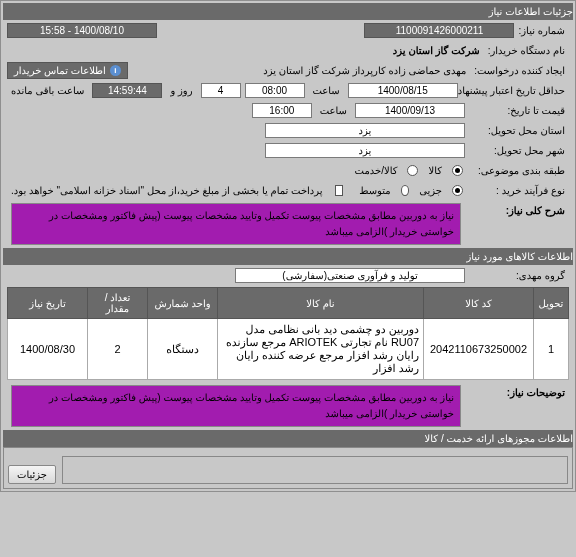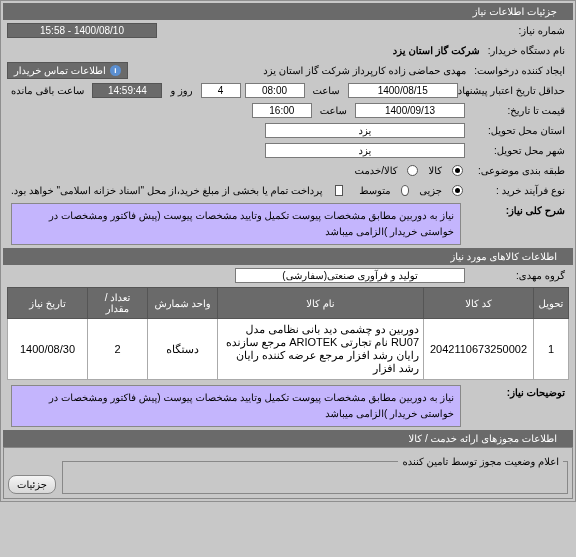--- a/index.html
+++ b/index.html
@@ -1,48 +1,49 @@
 <!DOCTYPE html>
 <html dir="rtl" lang="fa"><head>
 <meta charset="utf-8">
 <style>
 * { margin: 0; padding: 0; box-sizing: border-box; font-family: Tahoma, Arial, sans-serif; }
 html, body { width: 576px; height: 557px; overflow: hidden; background: #c8c8c8; font-size: 10px; direction: rtl; }
-.section-header { background: #6a6a6a; color: #fff; padding: 3px 16px; font-size: 10px; text-align: right; }
+.section-header { background: #6a6a6a; color: #fff; padding: 3px 0; font-size: 10px; text-align: right; }
 .panel { background: #c8c8c8; border: 1px solid #8f8f8f; padding: 2px; }
 .row { display: flex; align-items: center; padding: 1px 4px; min-height: 20px; }
 .lbl { font-size: 10px; color: #000; white-space: nowrap; padding: 0 4px; }
 .val { background: #fff; border: 1px solid #7a7a7a; padding: 1px 6px; font-size: 10px; color: #000; min-width: 110px; text-align: center; }
 .val-dark { background: #6a6a6a; color: #fff; border: 1px solid #555; padding: 1px 6px; font-size: 10px; min-width: 110px; text-align: center; }
 .contact-btn { background: #6a6a6a; color: #fff; border: 1px solid #555; padding: 2px 6px; font-size: 10px; display: inline-flex; align-items: center; gap: 4px; }
 .info-icon { width: 11px; height: 11px; border-radius: 50%; background: #5b8fd1; color: #fff; display: inline-flex; align-items: center; justify-content: center; font-size: 8px; font-weight: bold; }
 .radio { appearance: none; width: 11px; height: 11px; border: 1px solid #555; border-radius: 50%; vertical-align: middle; margin: 0 2px; background: #fff; display: inline-block; }
 .radio.checked::after { content: ''; display: block; width: 5px; height: 5px; background: #000; border-radius: 50%; margin: 2px; }
 .checkbox { appearance: none; width: 11px; height: 11px; border: 1px solid #555; vertical-align: middle; margin: 0 4px; background: #fff; }
-.desc-box { border: 1px solid #888; background: #c4b5fd; padding: 4px 6px; font-size: 10px; color: #000; margin: 2px 4px; line-height: 1.6; text-align: right; }
+.desc-box { border: 1px solid #888; background: #a21caf; padding: 4px 6px; font-size: 10px; color: #000; margin: 2px 4px; line-height: 1.6; text-align: right; }
 .table { width: calc(100% - 8px); border-collapse: collapse; margin: 2px 4px; background: #fff; }
 .table th { background: #6a6a6a; color: #fff; font-size: 10px; padding: 4px; border: 1px solid #555; font-weight: normal; text-align: center; }
 .table td { font-size: 11px; padding: 4px; border: 1px solid #aaa; text-align: center; vertical-align: middle; }
 .table td.name { text-align: right; }
-.btn { background: linear-gradient(#f5f5f5, #d8d8d8); border: 1px solid #888; padding: 3px 8px; font-size: 10px; border-radius: 8px; }
+.btn { background: linear-gradient(#f5f5f5, #d8d8d8); border: 1px solid #888; padding: 3px 8px; font-size: 10px; border-radius: 2px; }
 .footer { border: 1px solid #888; padding: 4px; background: #c8c8c8; }
 .footer fieldset { border: 1px solid #888; padding: 6px 4px; display: inline-block; }
 .footer legend { font-size: 10px; color: #000; padding: 0 4px; }
 .checkmark { width: 11px; height: 11px; display: inline-flex; align-items: center; justify-content: center; background: #a8d8a8; color: #060; font-size: 9px; margin-left: 4px; }
 .spacer { flex: 1; }
 .sect2-row { display: flex; align-items: center; padding: 1px 4px; min-height: 20px; gap: 4px; }
 </style>
 </head>
 <body>
 
 <div class="panel">
   <div class="section-header">جزئیات اطلاعات نیاز</div>
 
   <div class="row">
     <span class="lbl">شماره نیاز:</span>
+    <span class="val-dark" style="min-width:150px">1100091426000211</span>
     <span class="spacer"></span>
     <span class="val-dark" style="min-width:150px">1400/08/10 - 15:58</span>
   </div>
 
   <div class="row">
     <span class="lbl">نام دستگاه خریدار:</span>
     <span class="lbl" style="font-weight:bold">شرکت گاز استان یزد</span>
   </div>
 
   <div class="row">
@@ -139,18 +140,17 @@
 
   <div class="sect2-row" style="align-items:flex-start">
     <span class="lbl" style="min-width:100px; padding-top:4px; font-weight:bold">توضیحات نیاز:</span>
     <div class="desc-box" style="flex:1">نیاز به دوربین مطابق مشخصات پیوست تکمیل وتایید مشخصات پیوست (پیش فاکتور ومشخصات در خواستی خریدار )الزامی میباشد</div>
   </div>
 
   <div class="section-header">اطلاعات مجوزهای ارائه خدمت / کالا</div>
 
   <div class="footer" style="display:flex; gap:6px; align-items:flex-end; padding-top:8px">
     <fieldset style="flex:1">
-      <legend>اعلام وضعیت مجوز توسط تامین کننده</legend>
       <div style="height:14px"></div>
     </fieldset>
     <button class="btn">جزئیات</button>
   </div>
 </div>
 
 </body></html>

